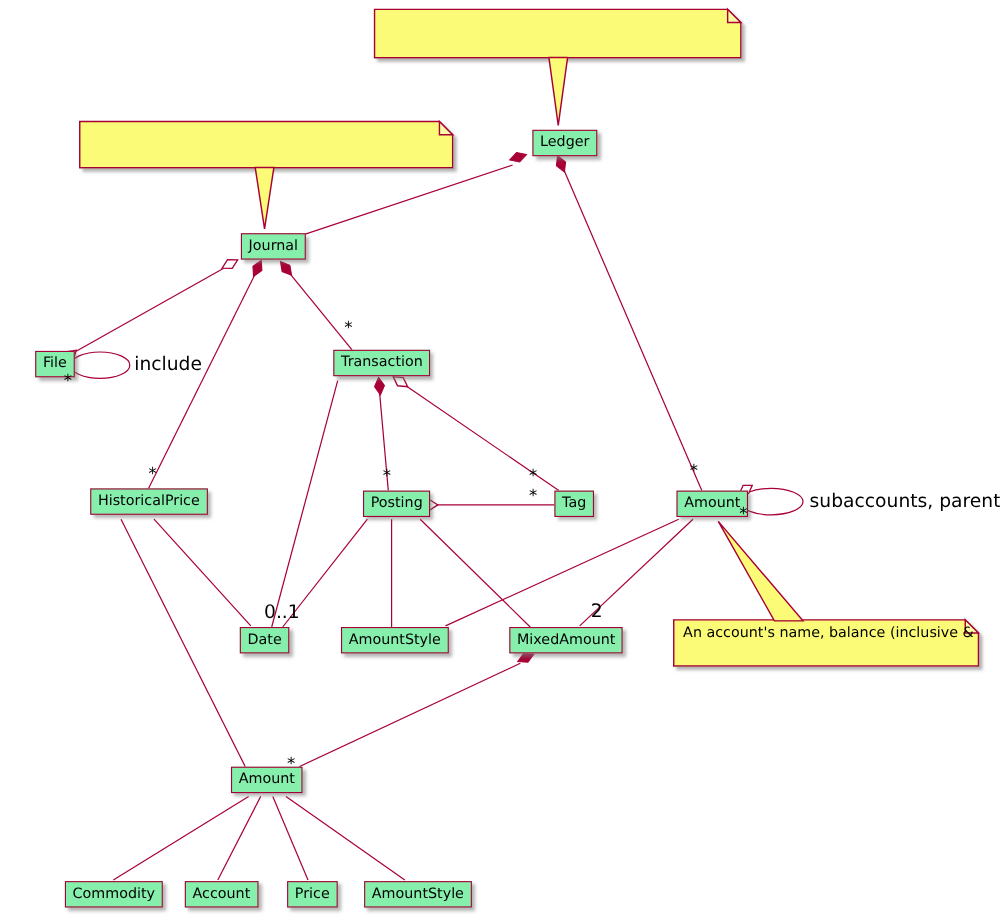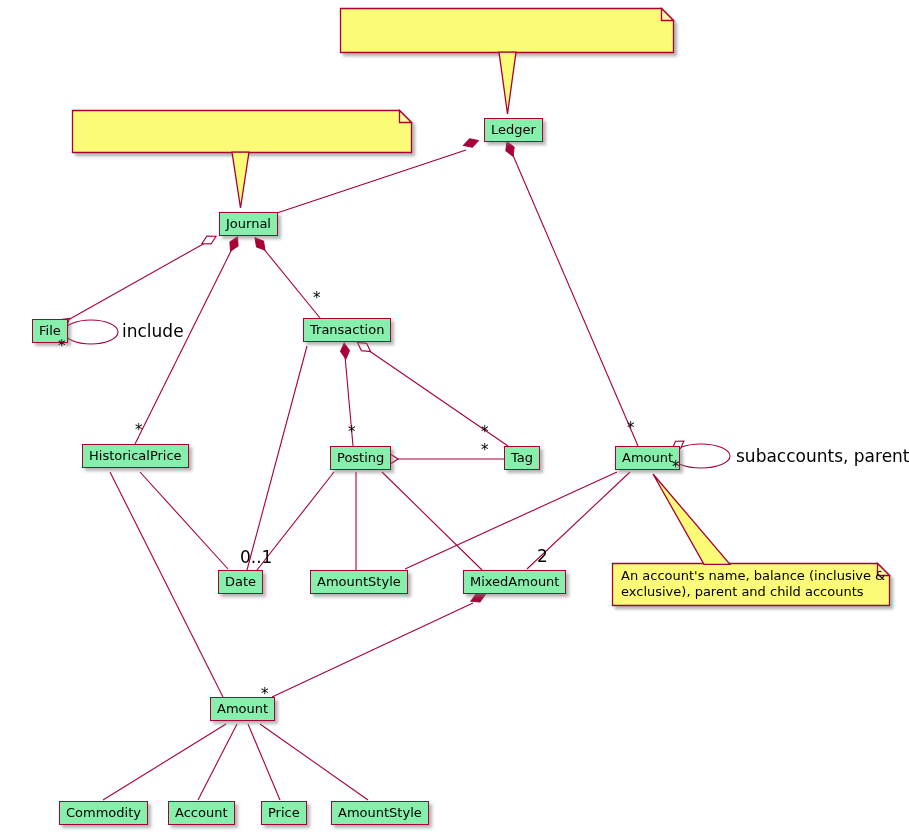--- a/index.html
+++ b/index.html
@@ -118,21 +118,20 @@
   <div class="cls" id="b-quantity">Account</div>
   <div class="cls" id="b-price">Price</div>
   <div class="cls" id="b-amountstyle">AmountStyle</div>
 
   <div class="notetext" id="nt-ledger">
   </div>
   <div class="notetext" id="nt-journal">
   </div>
   <div class="notetext" id="nt-account">
     <div>An account's name, balance (inclusive &amp;</div>
-    <div>exclusive), parent and child accounts</div>
   </div>
 
   <div class="lbl" id="l-include">include</div>
   <div class="lbl" id="l-sub">subaccounts, parent</div>
   <div class="lbl star" id="m-file">*</div>
   <div class="lbl star" id="m-tx">*</div>
   <div class="lbl star" id="m-hp">*</div>
   <div class="lbl star" id="m-posting">*</div>
   <div class="lbl star" id="m-tag1">*</div>
   <div class="lbl star" id="m-tag2">*</div>

